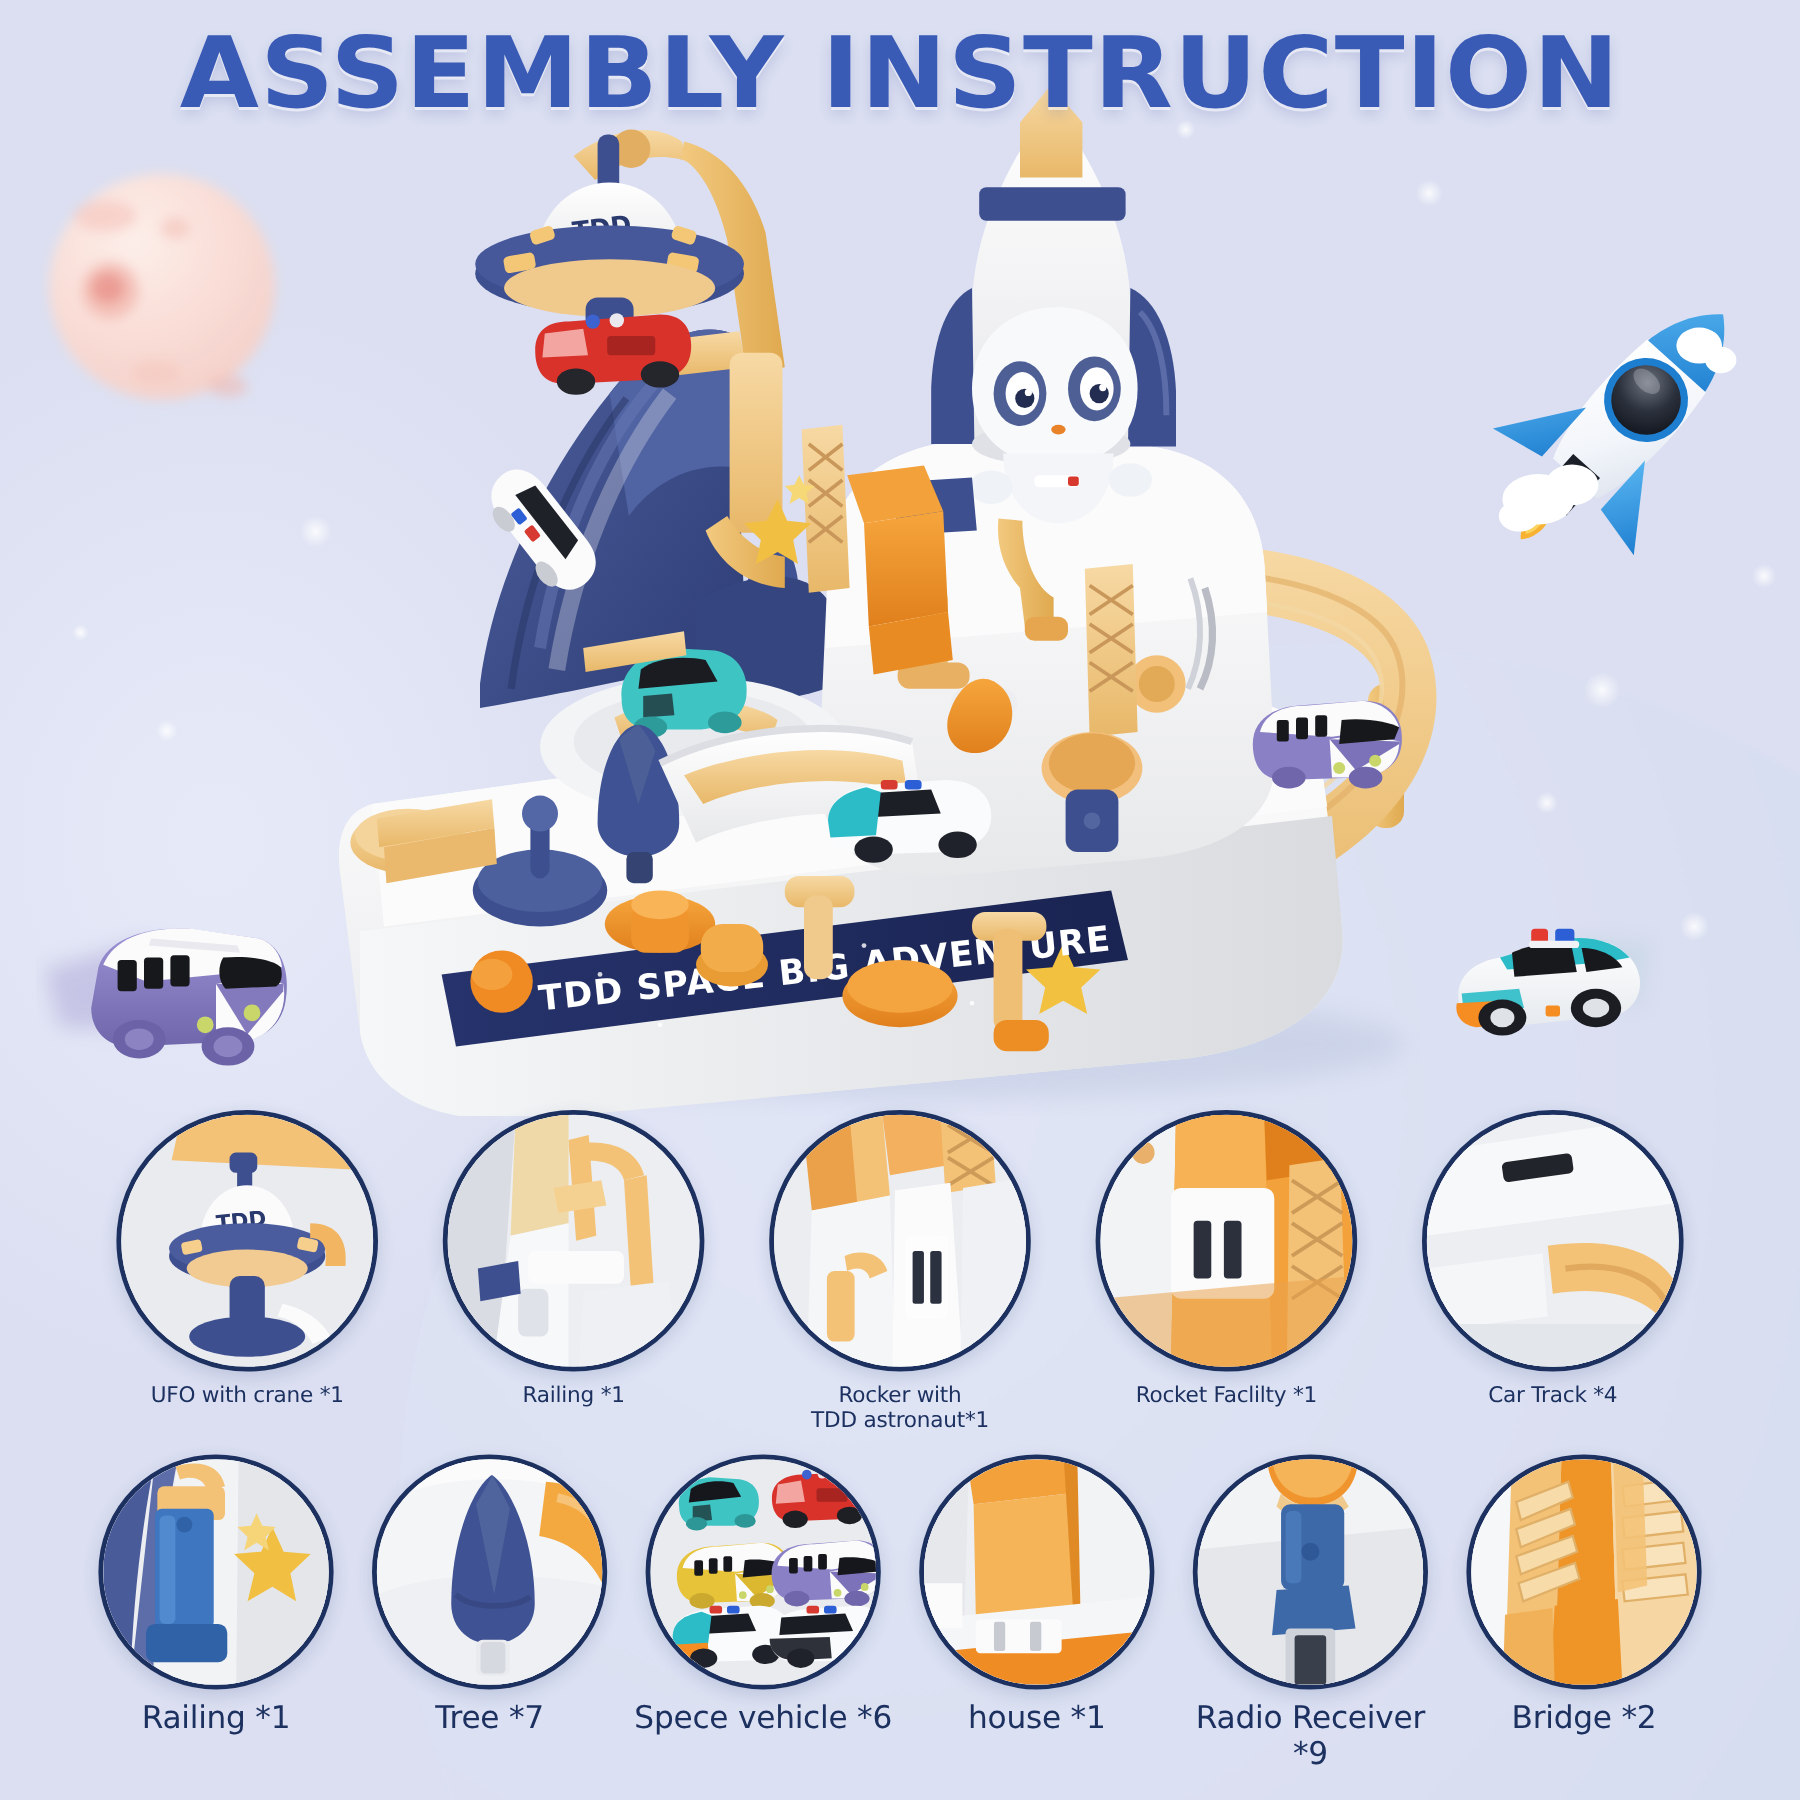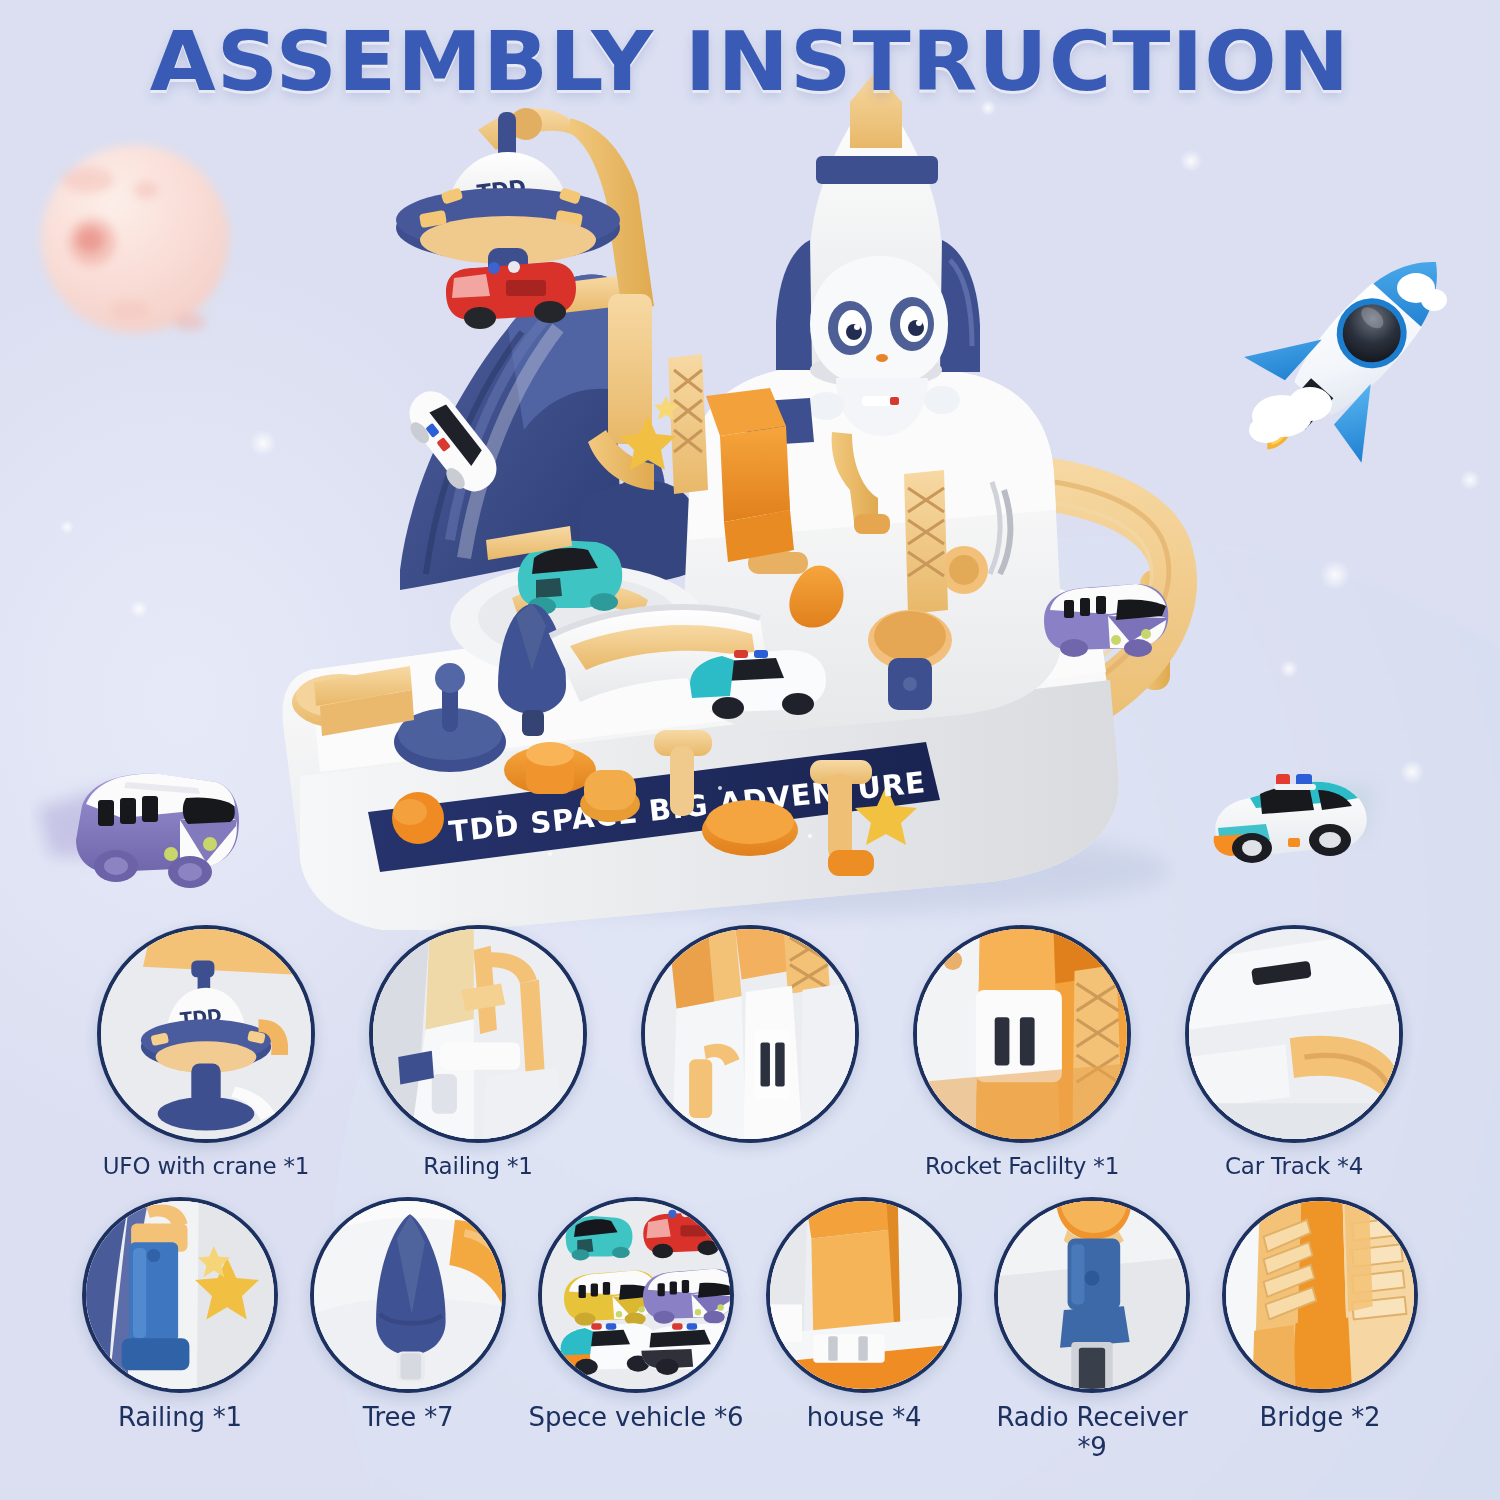--- a/index.html
+++ b/index.html
@@ -101,21 +101,21 @@
   }
   .part.r2 .thumb { width: 196px; height: 196px; }
 
   .thumb svg { display:block; width: 100%; height: 100%; }
 
   .part-label {
     margin-top: 10px;
     text-align: center;
     color: #1d3160;
     font-family: "DejaVu Sans", sans-serif;
-    font-size: 23px;
+    font-size: 18px;
     line-height: 1.14;
     white-space: pre-line;
     letter-spacing: -.2px;
   }
   .part.r2 .part-label { font-size: 26px; }
 
   .row2wrap { margin-top: 18px; }
 </style>
 </head>
 <body>
@@ -636,20 +636,22 @@
             <path d="M30 76 L92 64 L96 200 L26 200 Z" fill="#f5f6f8"></path>
             <path d="M96 60 L140 54 L150 200 L94 200 Z" fill="#fbfbfc"></path>
             <path d="M150 58 L200 50 L200 200 L148 200 Z" fill="#f0f1f4"></path>
             <rect x="104" y="96" width="34" height="66" rx="5" fill="#fdfdfd"></rect>
             <rect x="110" y="108" width="9" height="42" rx="2" fill="#2c3140"></rect>
             <rect x="124" y="108" width="9" height="42" rx="2" fill="#2c3140"></rect>
             <path d="M56 112 C70 106 86 110 90 124 L76 130 C74 122 66 120 58 124 Z" fill="#f3c277"></path>
             <rect x="42" y="124" width="22" height="56" rx="6" fill="#f3c277"></rect>
           </svg>
         </div>
+        <div class="part-label">Rocker with
+TDD astronaut*1</div>
       </div>
 
       <div class="part">
         <div class="thumb">
           <svg viewBox="0 0 200 200">
             <rect width="200" height="200" fill="#eceef1"></rect>
             <path d="M0 0 L60 0 L56 200 L0 200 Z" fill="#f2f3f5"></path>
             <path d="M60 0 L200 0 L200 200 L56 200 Z" fill="#f3a13a"></path>
             <path d="M60 0 L130 0 L136 200 L56 200 Z" fill="#f6b255"></path>
             <path d="M130 0 L200 0 L200 42 L132 52 Z" fill="#e0801c"></path>
@@ -815,21 +817,21 @@
             <path d="M124 0 L136 0 L142 130 L132 132 Z" fill="#e08a26"></path>
             <path d="M136 0 L200 0 L200 200 L140 200 Z" fill="#f2f3f5"></path>
             <path d="M0 142 L200 122 L200 172 L0 194 Z" fill="#f5f6f8"></path>
             <path d="M0 172 L200 152 L200 200 L0 200 Z" fill="#f08c24"></path>
             <rect x="46" y="142" width="76" height="30" rx="4" fill="#fbfbfc"></rect>
             <rect x="62" y="144" width="10" height="26" rx="2" fill="#c7cad1"></rect>
             <rect x="94" y="144" width="10" height="26" rx="2" fill="#c7cad1"></rect>
             <rect x="0" y="110" width="34" height="40" fill="#fbfbfc"></rect>
           </svg>
         </div>
-        <div class="part-label">house *4</div>
+        <div class="part-label">house *1</div>
       </div>
 
       <div class="part r2">
         <div class="thumb">
           <svg viewBox="0 0 200 200">
             <rect width="200" height="200" fill="#ececee"></rect>
             <path d="M0 0 L200 0 L200 60 L0 80 Z" fill="#f2f3f5"></path>
             <path d="M0 80 L200 60 L200 200 L0 200 Z" fill="#e6e7eb"></path>
             <path d="M62 0 C62 24 80 42 102 42 C124 42 142 24 142 0 Z" fill="#f0952e"></path>
             <path d="M66 0 C68 20 82 34 102 34 C122 34 136 20 138 0 Z" fill="#f5b458"></path>

